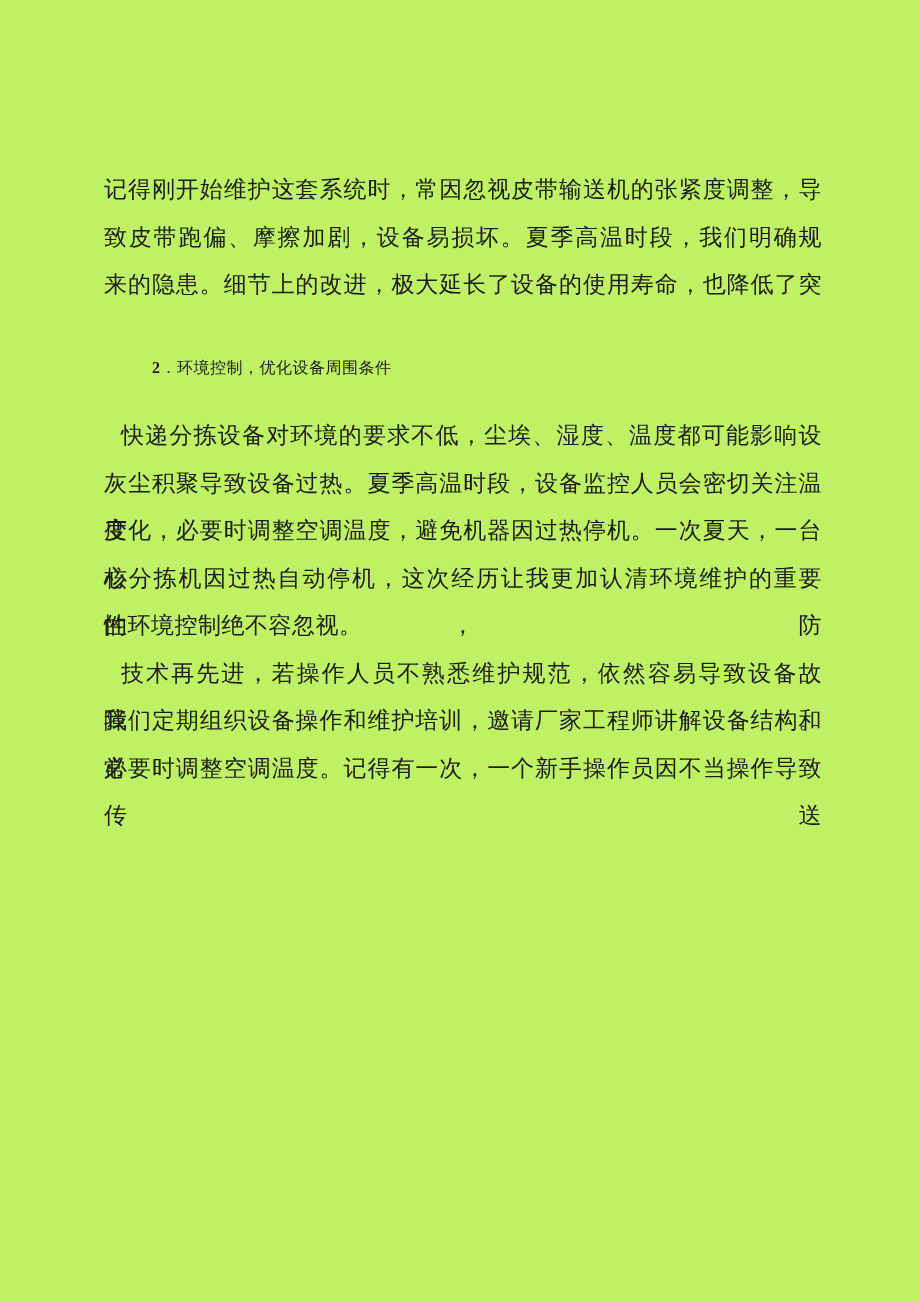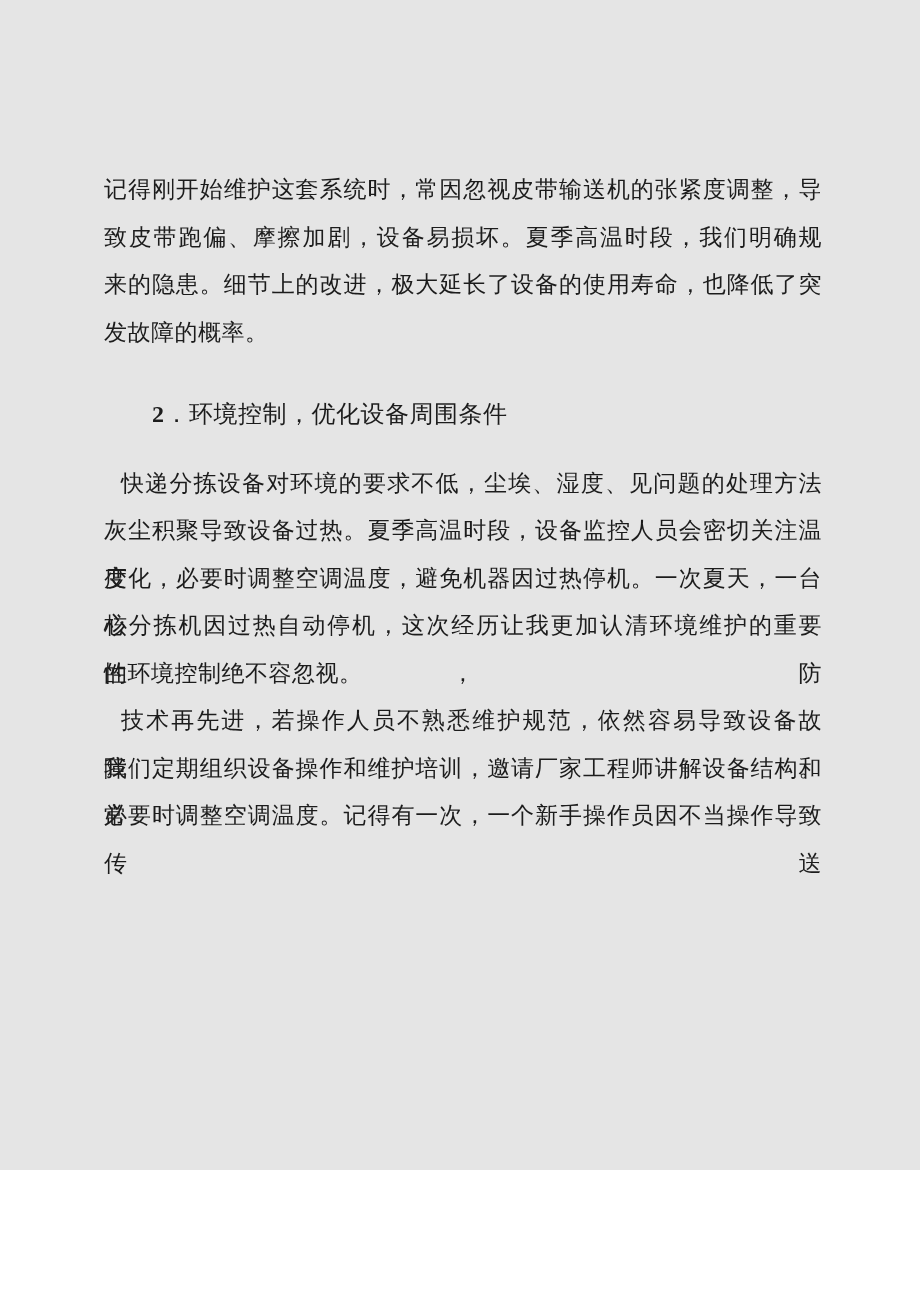--- a/index.html
+++ b/index.html
@@ -3,22 +3,22 @@
 <meta charset="utf-8">
 <style>
   html, body {
     margin: 0;
     padding: 0;
     background: #ffffff;
   }
   .page {
     position: relative;
     width: 920px;
-    height: 1170px;
-    background: #e5e5e5;
+    height: 1301px;
+    background: #bef264;
     overflow: hidden;
     font-family: "Liberation Serif", "DejaVu Serif", serif;
     color: #1c1c1c;
   }
   .doc-body {
     position: absolute;
     left: 104px;
     top: 166px;
     width: 718px;
   }
@@ -38,42 +38,41 @@
   }
   .line.indent {
     text-indent: 17px;
   }
   .heading {
     height: 47.5px;
     line-height: 47.5px;
     margin-top: 35px;
     margin-bottom: 21px;
     padding-left: 48px;
-    font-size: 24px;
+    font-size: 16px;
     letter-spacing: 0.5px;
     white-space: nowrap;
   }
   .heading .num {
     font-weight: bold;
   }
 </style>
 </head>
 <body>
 
 <div class="page">
   <div class="doc-body">
       <div class="paragraph">
         <div class="line">记得刚开始维护这套系统时，常因忽视皮带输送机的张紧度调整，导</div>
         <div class="line">致皮带跑偏、摩擦加剧，设备易损坏。夏季高温时段，我们明确规</div>
         <div class="line">来的隐患。细节上的改进，极大延长了设备的使用寿命，也降低了突</div>
-        <div class="line last">发故障的概率。</div>
       </div>
       <div class="heading"><span class="num">2</span><span class="sep">．</span><span class="title">环境控制，优化设备周围条件</span></div>
       <div class="paragraph">
-        <div class="line indent">快递分拣设备对环境的要求不低，尘埃、湿度、见问题的处理方法</div>
+        <div class="line indent">快递分拣设备对环境的要求不低，尘埃、湿度、温度都可能影响设</div>
         <div class="line">灰尘积聚导致设备过热。夏季高温时段，设备监控人员会密切关注温度</div>
         <div class="line">变化，必要时调整空调温度，避免机器因过热停机。一次夏天，一台核</div>
         <div class="line">心分拣机因过热自动停机，这次经历让我更加认清环境维护的重要性，防</div>
         <div class="line last">的环境控制绝不容忽视。</div>
       </div>
       <div class="paragraph">
         <div class="line indent">技术再先进，若操作人员不熟悉维护规范，依然容易导致设备故障。</div>
         <div class="line">我们定期组织设备操作和维护培训，邀请厂家工程师讲解设备结构和常</div>
         <div class="line">必要时调整空调温度。记得有一次，一个新手操作员因不当操作导致传送</div>
       </div>

